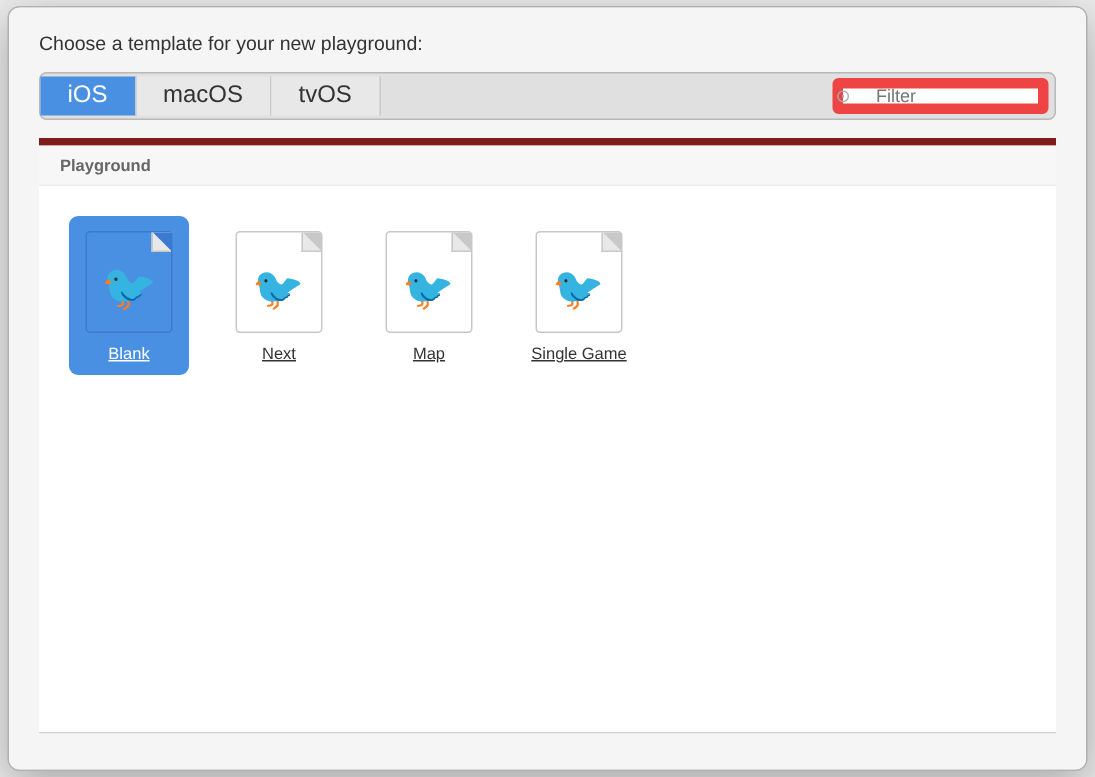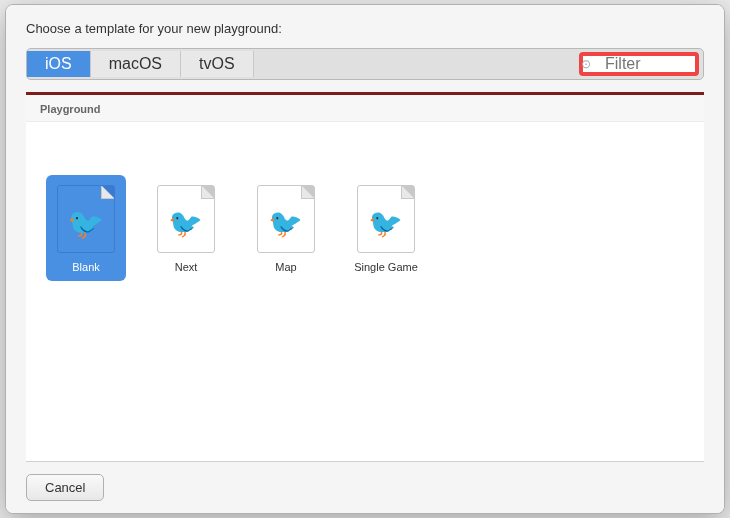--- a/index.html
+++ b/index.html
@@ -47,40 +47,39 @@
     }
     .tab-segment:last-of-type {
       border-right: none;
     }
     .tab-segment.active {
       background: #4a90e2;
       color: white;
       font-weight: 500;
     }
     .filter-input {
-      border: 4px solid #ef4444;
+      border: 7px solid #ef4444;
       border-radius: 4px;
       padding: 2px 6px 2px 22px;
-      font-size: 16px;
+      font-size: 12px;
       background: white;
       outline: none;
-      width: 120px;
+      width: 144px;
       height: 24px;
       color: #999;
     }
     .content-area {
       flex: 1;
       background: white;
-      border-top: 3px solid #7f1d1d;
+      border-top: 5px solid #7f1d1d;
       border-bottom: 1px solid #d0d0d0;
       margin: 0 20px;
       display: flex;
       flex-direction: column;
       overflow: hidden;
-      gap: 33px;
     }
     .section-label {
       font-size: 11px;
       font-weight: 600;
       color: #666;
       padding: 8px 14px 6px 14px;
       border-bottom: 1px solid #ececec;
       background: #f7f7f7;
     }
     .templates-grid {
@@ -149,20 +148,21 @@
     }
     .swift-bird {
       color: #4a90e2;
       font-size: 28px;
       margin-top: 8px;
     }
     .template-label {
       font-size: 11px;
       color: #333;
       text-align: center;
+      text-decoration: underline;
     }
     .dialog-footer {
       padding: 12px 20px;
       display: flex;
       align-items: center;
       justify-content: space-between;
       background: #f5f5f5;
     }
     .btn {
       padding: 5px 18px;
@@ -261,15 +261,14 @@
             <span class="swift-bird">🐦</span>
           </div>
         </div>
         <div class="template-label">Single Game</div>
       </div>
 
     </div>
   </div>
 
   <div class="dialog-footer">
-    <button class="btn">Cancel</button>
   </div>
 </div>
 
 </body></html>

